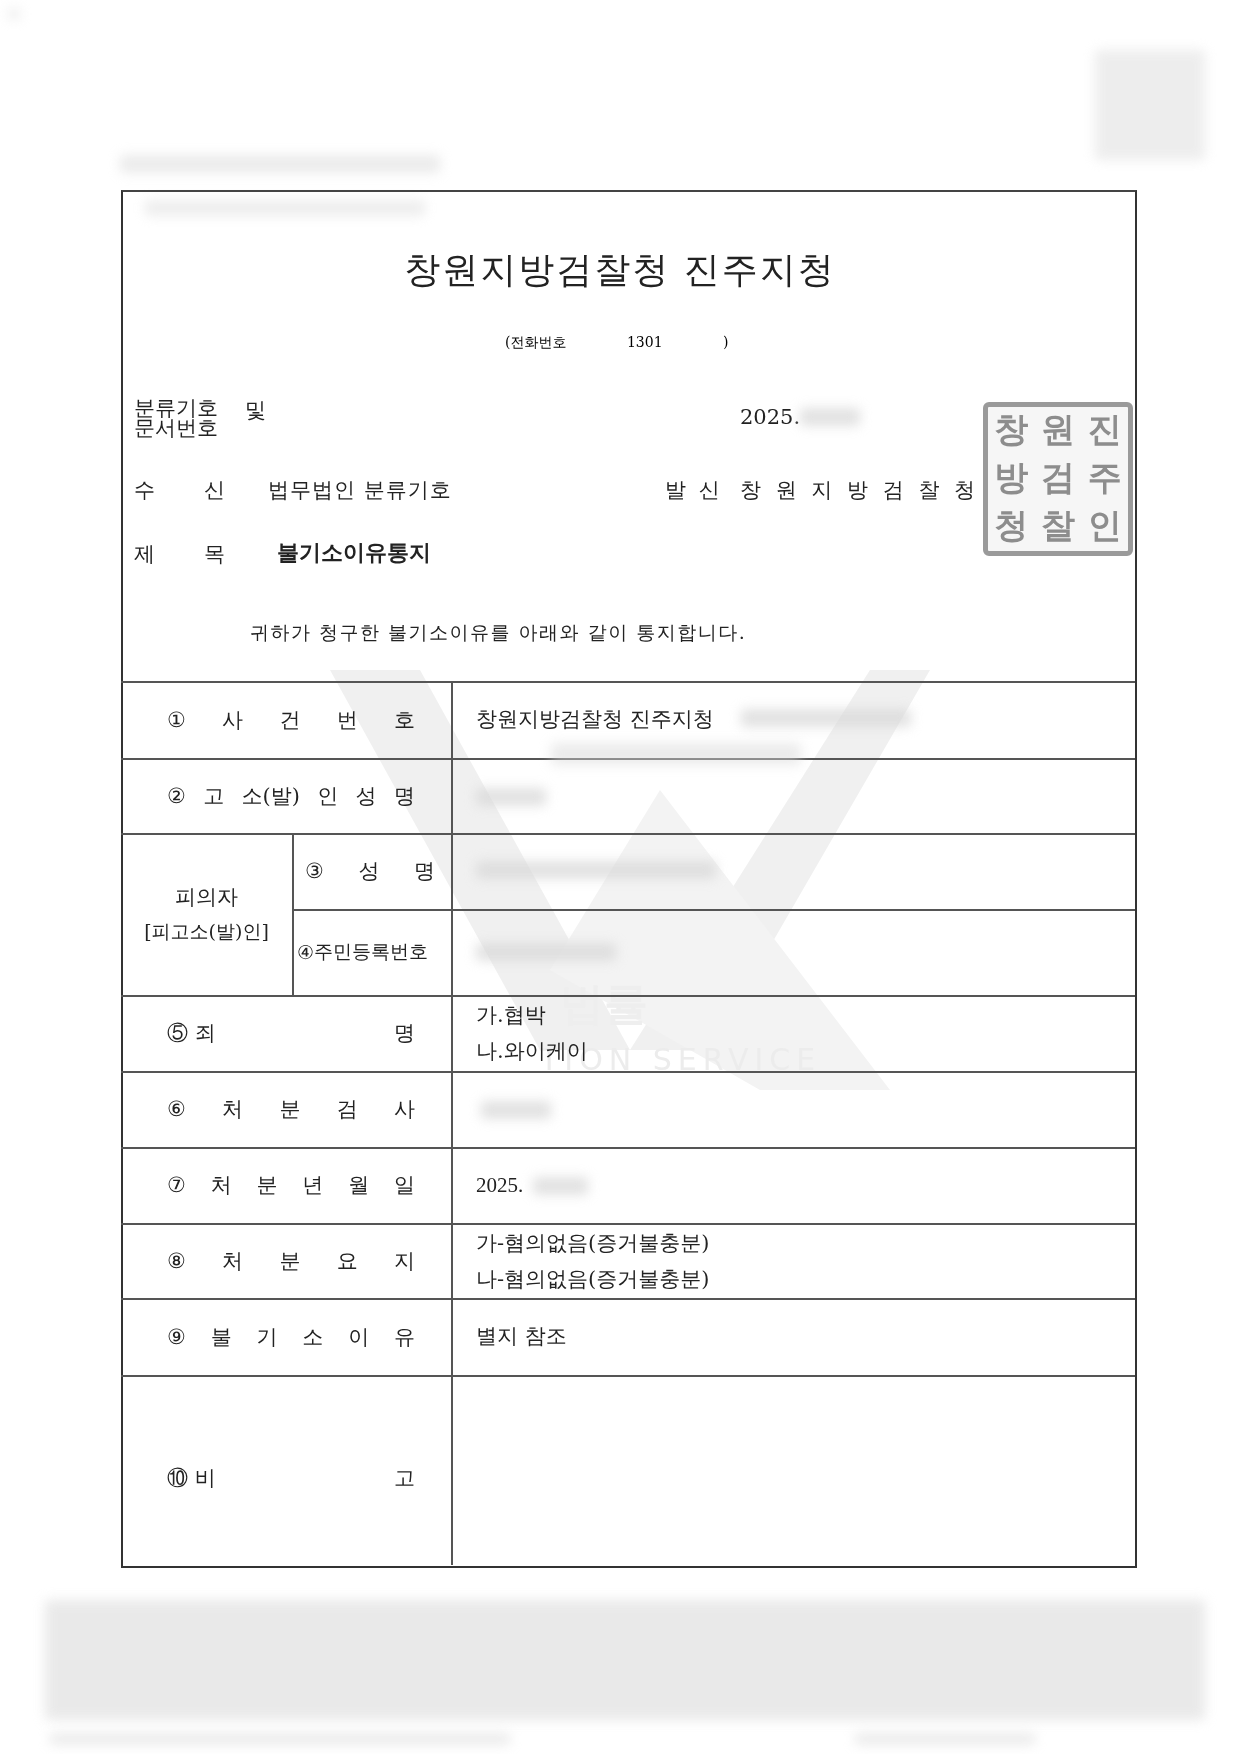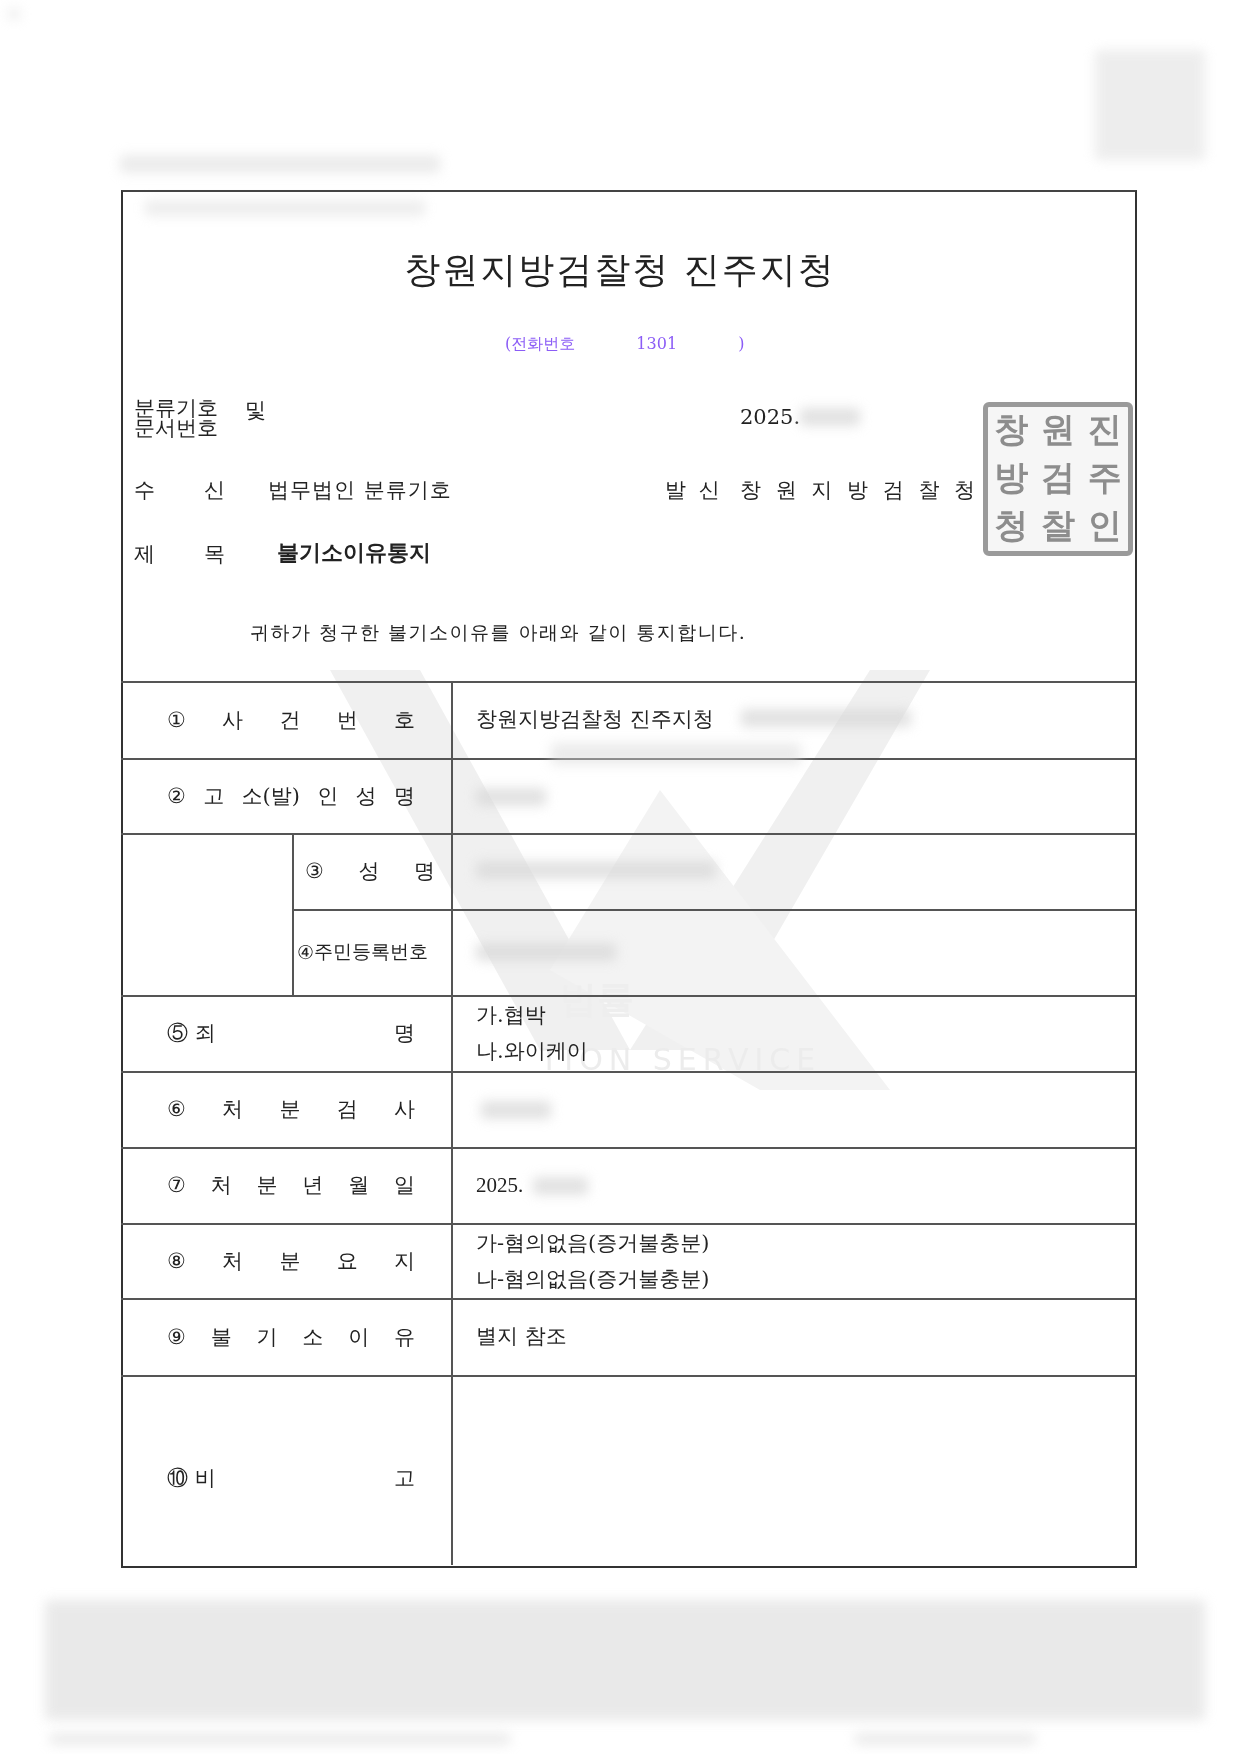--- a/index.html
+++ b/index.html
@@ -3,36 +3,36 @@
 <meta charset="utf-8">
 <style>
   html,body{margin:0;padding:0;}
   body{width:1240px;height:1754px;background:#ffffff;position:relative;overflow:hidden;
        font-family:"DejaVu Serif","Liberation Serif",serif;color:#222;}
   .abs{position:absolute;}
   .blur{position:absolute;filter:blur(6px);background:#d8d8d8;border-radius:3px;opacity:.75;}
   .frame{position:absolute;left:121px;top:190px;width:1012px;height:1374px;
          border-left:2px solid #333;border-right:2px solid #333;border-top:2px solid #444;border-bottom:2.5px solid #333;}
   .title{position:absolute;left:0;width:1240px;top:246px;text-align:center;font-size:36px;letter-spacing:2px;color:#222;}
-  .phone{position:absolute;top:334px;left:505px;font-size:16px;color:#8b5cf6;}
+  .phone{position:absolute;top:334px;left:505px;font-size:14px;color:#000000;}
   .phone span{display:inline-block;}
   .table{position:absolute;left:121px;top:681px;width:1014px;height:884px;}
   .hline{position:absolute;left:0;height:1.5px;background:#555;}
   .vline{position:absolute;width:1.5px;background:#555;}
   .cell-label{position:absolute;font-size:21px;color:#222;display:flex;align-items:center;}
   .cell-val{position:absolute;font-size:21px;color:#222;line-height:36px;}
   .spread{display:flex;justify-content:space-between;}
   .stamp{position:absolute;left:983px;top:402px;width:150px;height:154px;border:5px solid #9a9a9a;
          border-radius:6px;box-sizing:border-box;background:rgba(230,230,230,.35);
          display:grid;grid-template-columns:repeat(3,1fr);grid-template-rows:repeat(3,1fr);
          color:#8d8d8d;font-size:34px;font-family:"DejaVu Sans",sans-serif;font-weight:bold;
          text-align:center;line-height:44px;filter:blur(.4px);}
   .watermark{position:absolute;left:330px;top:670px;width:600px;height:420px;pointer-events:none;}
   .wm-text{position:absolute;left:540px;top:1042px;font-size:30px;letter-spacing:6px;color:#ececec;font-family:"DejaVu Sans",sans-serif;}
-  .wm-logo{position:absolute;left:560px;top:975px;font-size:37px;color:#eeeeee;font-family:"DejaVu Sans",sans-serif;font-weight:bold;}
+  .wm-logo{position:absolute;left:560px;top:975px;font-size:44px;color:#eeeeee;font-family:"DejaVu Sans",sans-serif;font-weight:bold;}
 </style>
 </head>
 <body>
 
 <div class="blur" style="left:8px;top:8px;width:12px;height:12px;opacity:.4;"></div>
 <div class="blur" style="left:1095px;top:50px;width:110px;height:110px;opacity:.45;"></div>
 <div class="blur" style="left:120px;top:155px;width:320px;height:18px;opacity:.5;"></div>
 <div class="blur" style="left:145px;top:200px;width:280px;height:16px;opacity:.45;"></div>
 
 <div class="frame"></div>
@@ -116,20 +116,24 @@
   <div class="cell-label spread" style="left:46px;width:248px;top:77px;height:75px;">
     <span>②</span>
     <span>고</span>
     <span>소(발)</span>
     <span>인</span>
     <span>성</span>
     <span>명</span>
   </div>
   <div class="blur" style="left:355px;top:107px;width:70px;height:18px;"></div>
 
+  <div class="cell-label" style="left:0;width:171px;top:152px;height:162px;flex-direction:column;justify-content:center;line-height:34px;">
+    <span>피의자</span>
+    <span style="font-size:19px;">[피고소(발)인]</span>
+  </div>
   <div class="cell-label spread" style="left:184px;width:130px;top:152px;height:76px;">
     <span>③</span>
     <span>성</span>
     <span>명</span>
   </div>
   <div class="blur" style="left:355px;top:180px;width:240px;height:18px;"></div>
   <div class="cell-label" style="left:176px;width:150px;top:228px;height:86px;font-size:19px;">
     <span>④</span>
       <span>주민등록번호</span>
   </div>

